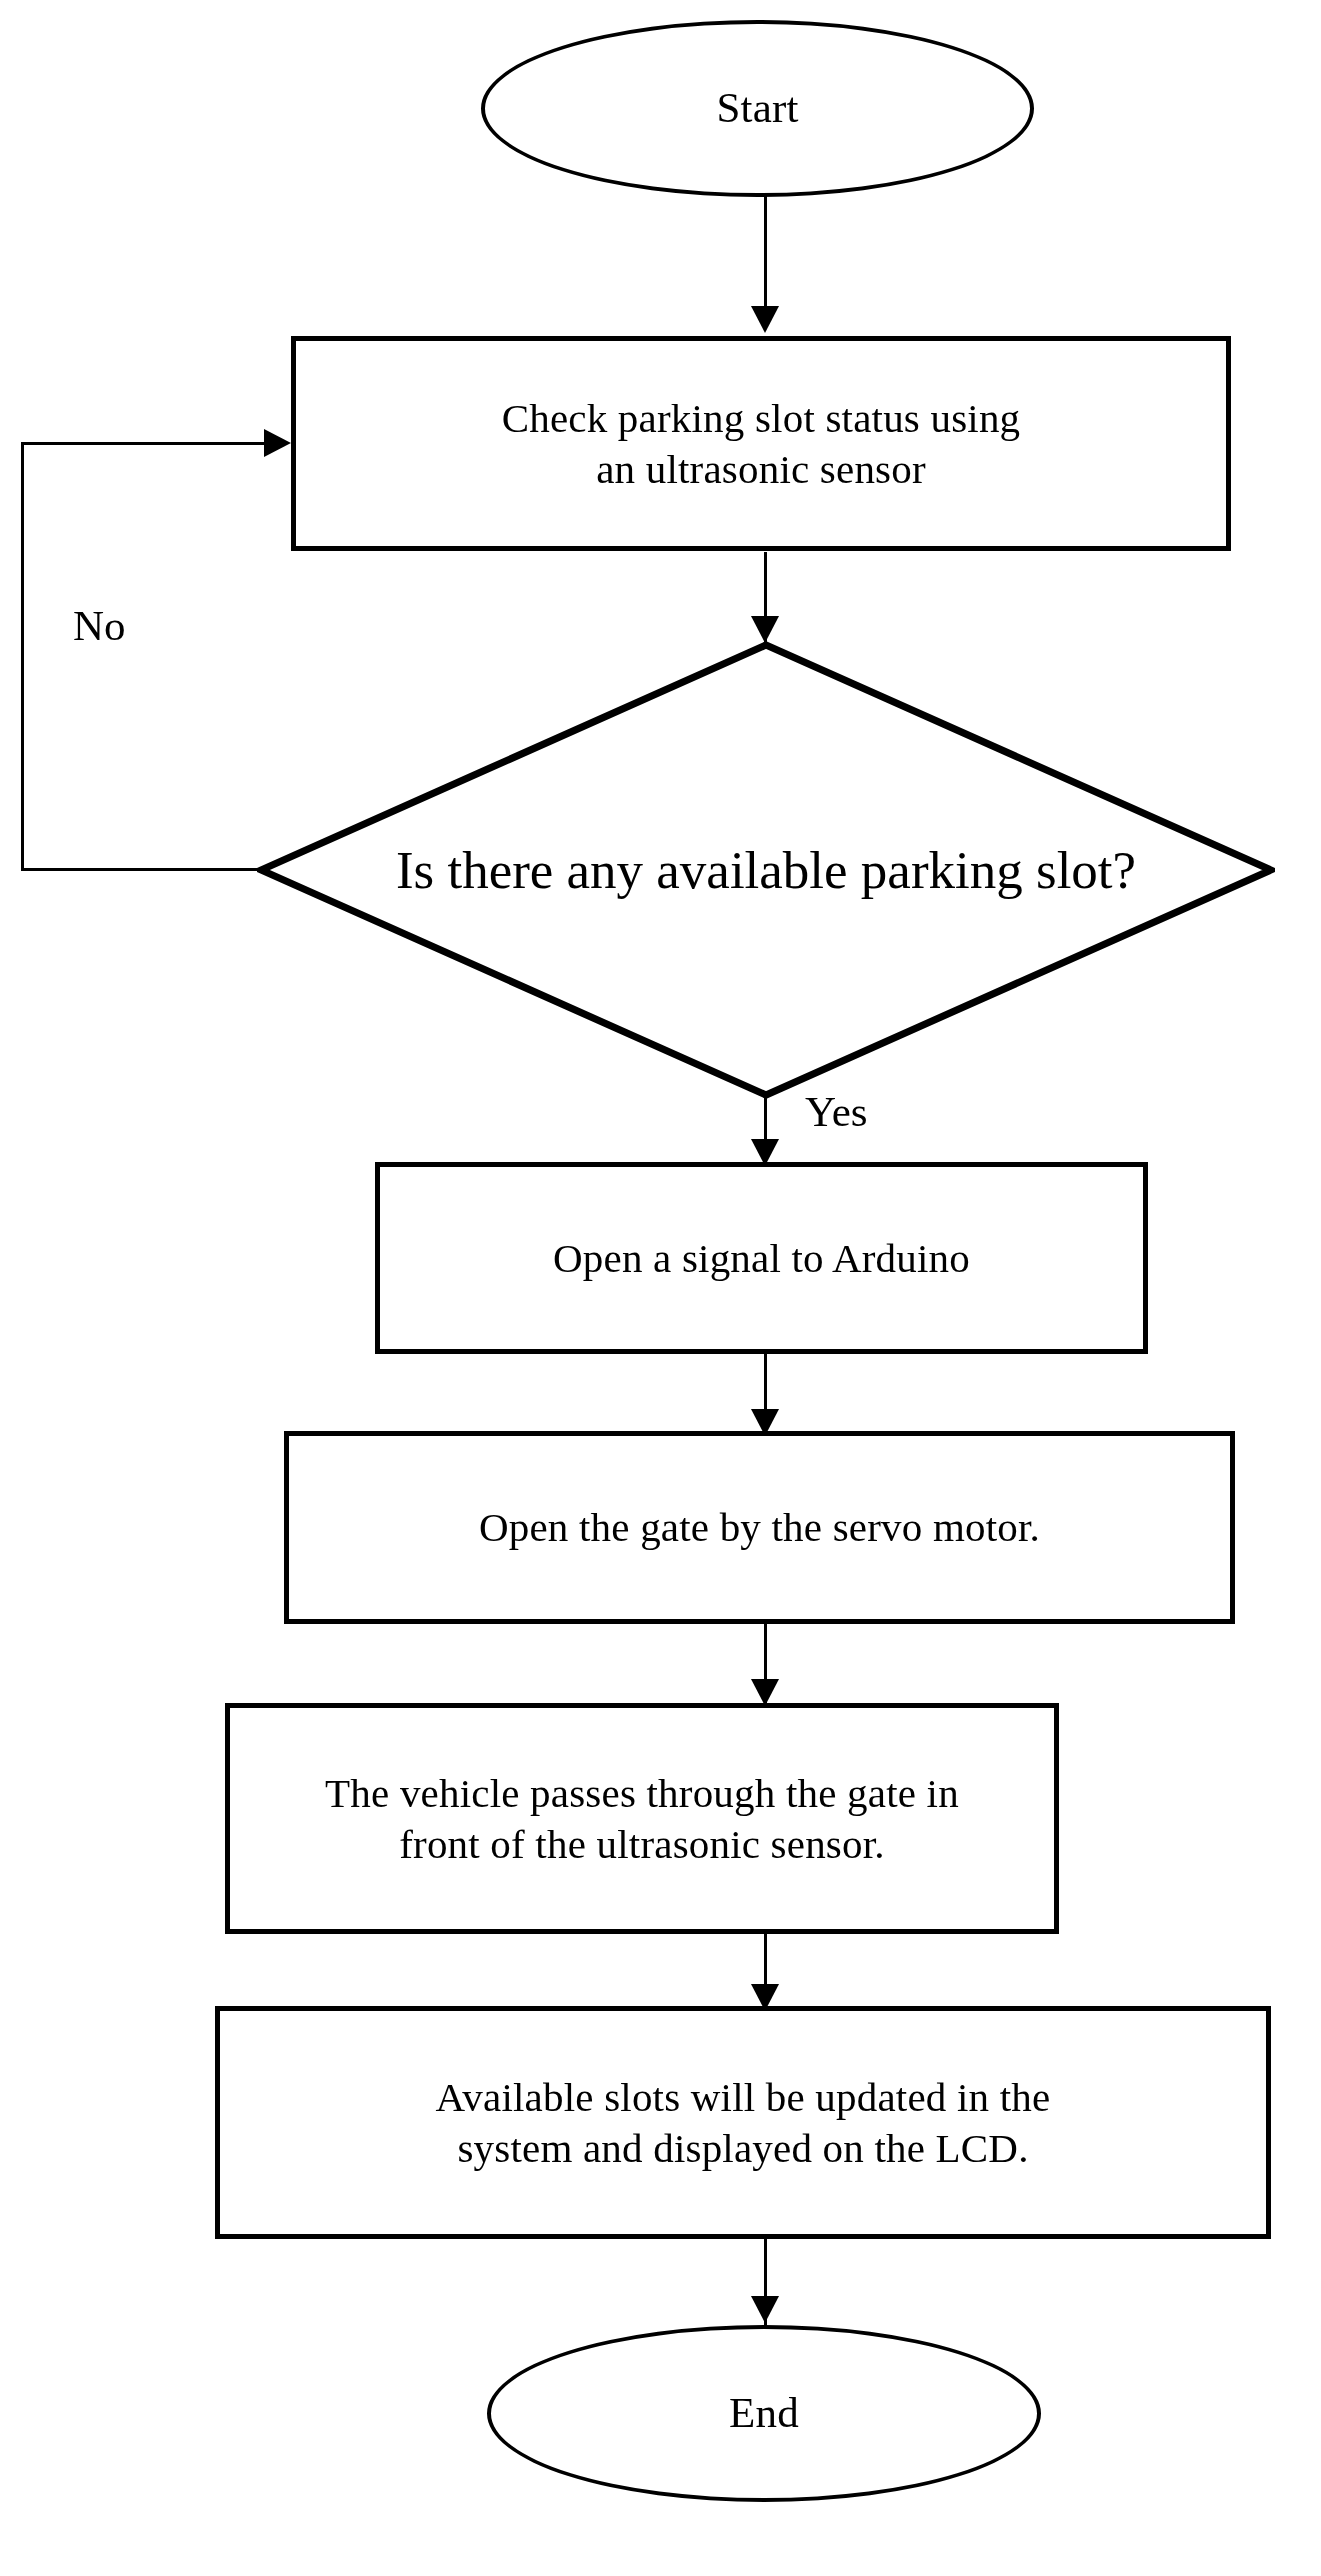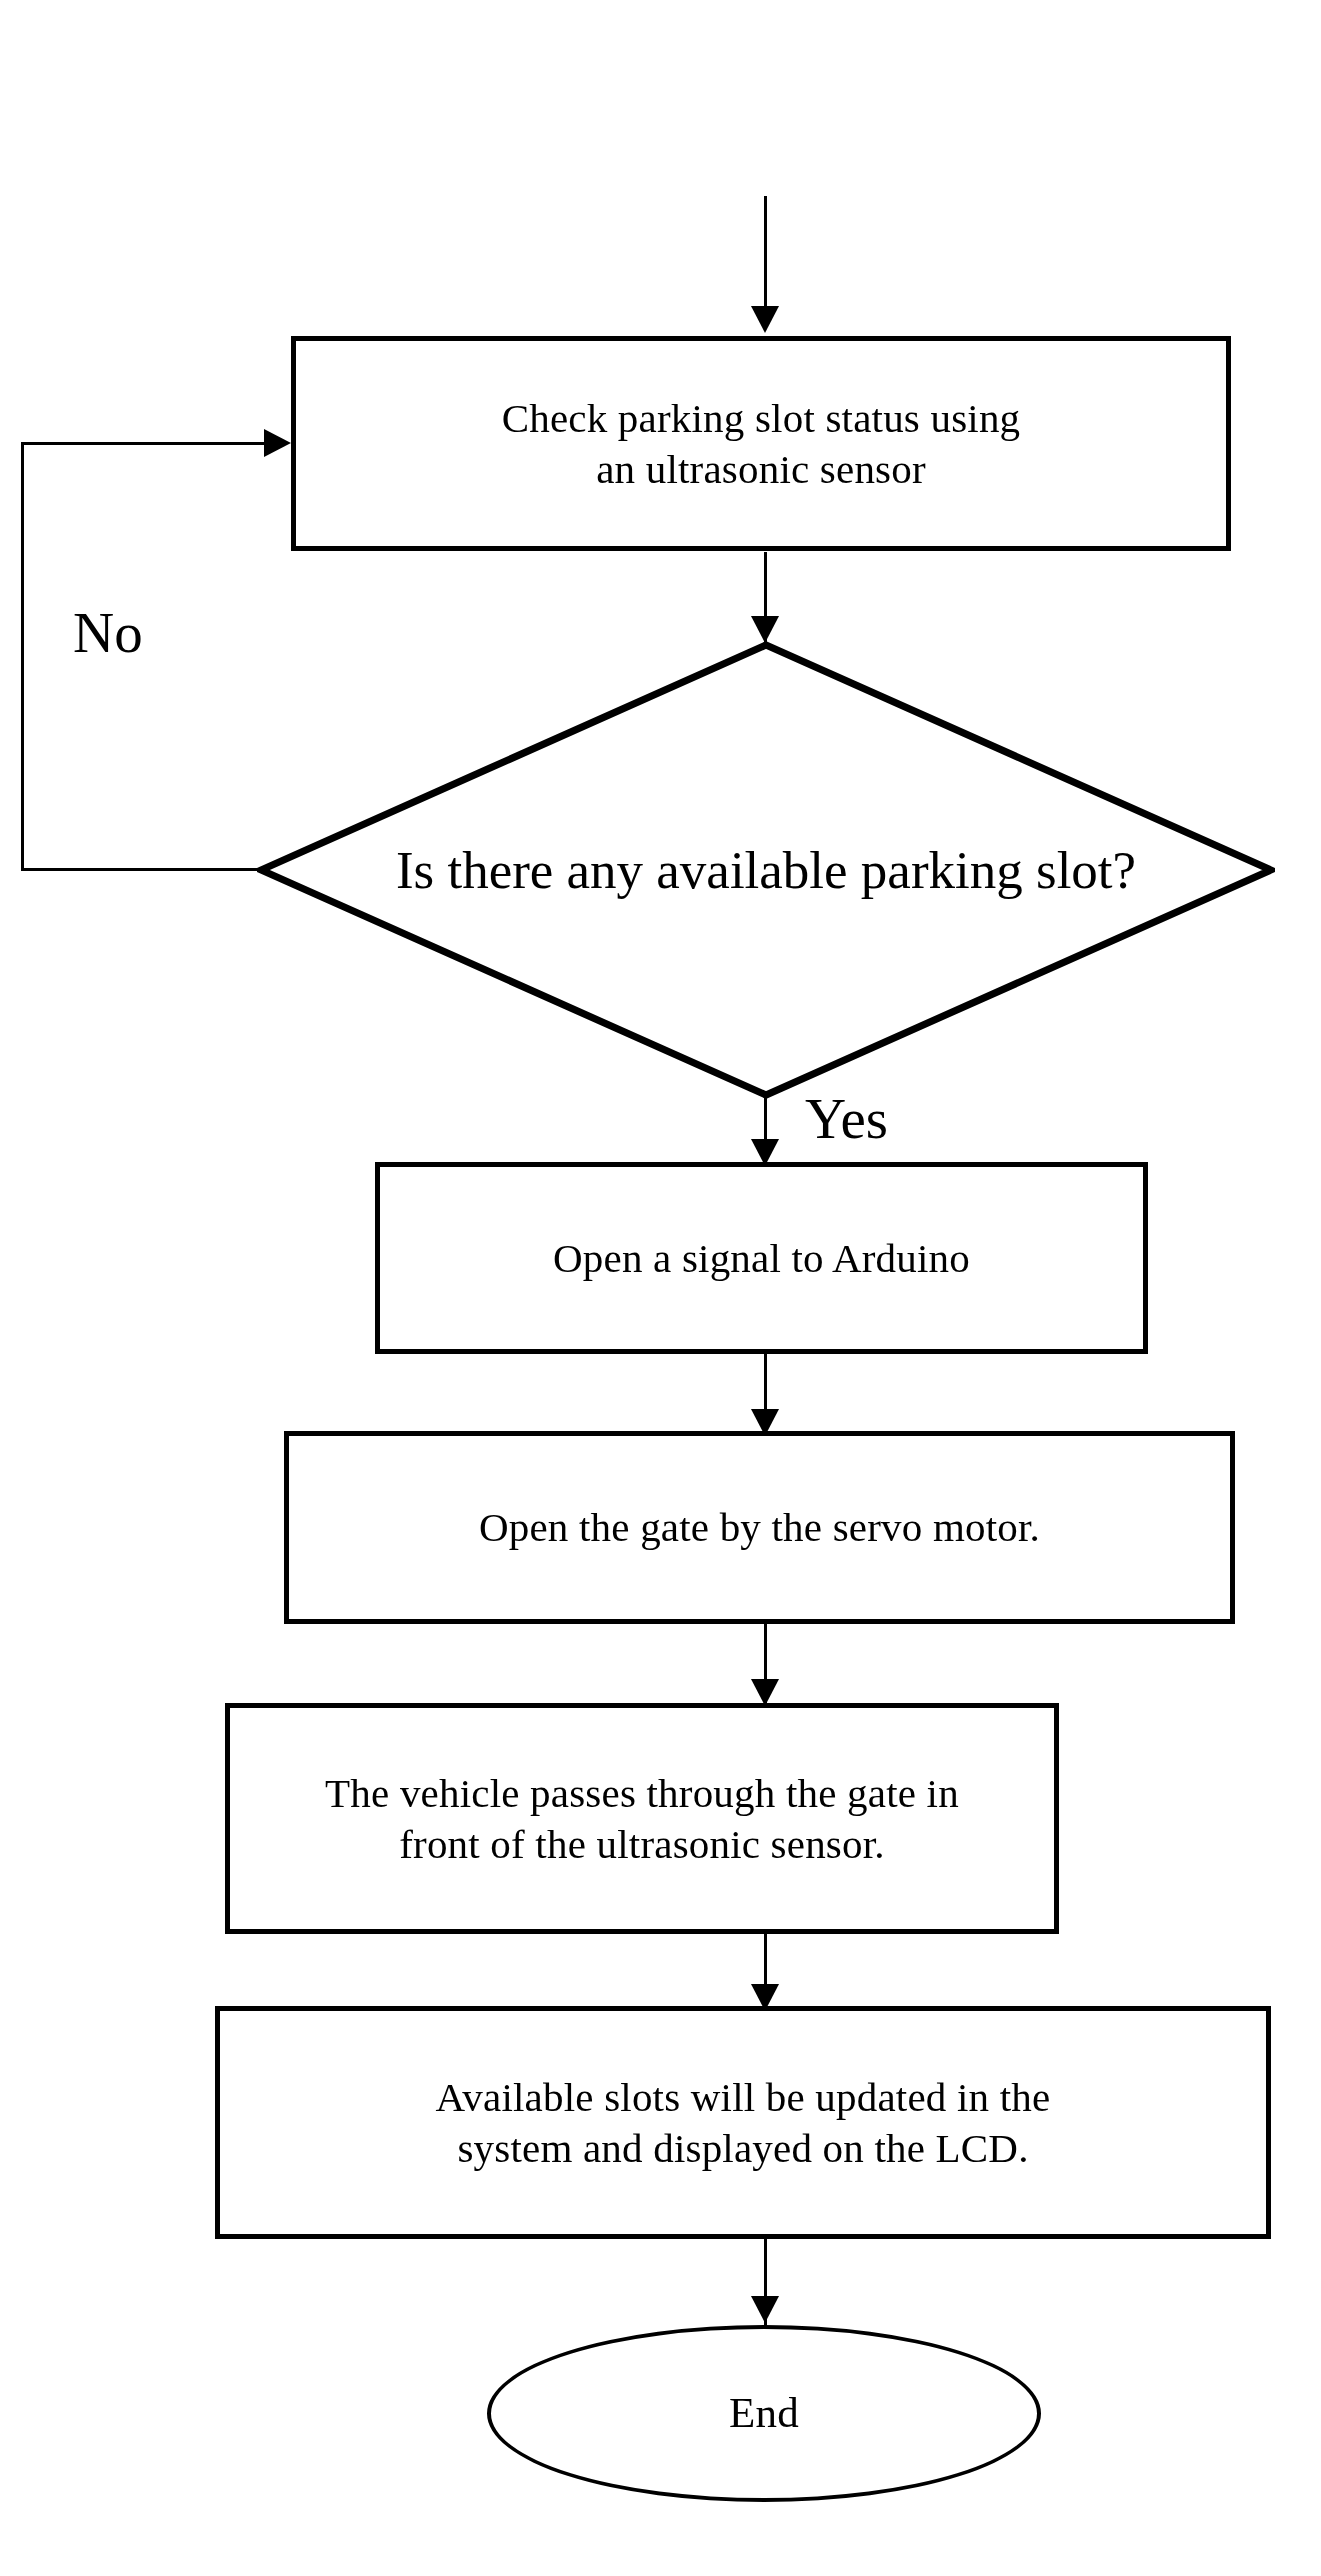--- a/index.html
+++ b/index.html
@@ -82,30 +82,33 @@
   }
   .arrow-right {
     position: absolute;
     width: 0; height: 0;
     border-top: 14.3px solid transparent;
     border-bottom: 14.3px solid transparent;
     border-left: 27px solid #000000;
   }
   .edge-label {
     position: absolute;
-    font-size: 57px;
+    font-size: 43px;
     line-height: 1;
     white-space: nowrap;
   }
 </style>
 </head>
 <body>
 
 <div id="canvas">
 
+  <div class="node terminator" style="left:481px; top:20px; width:553px; height:177px;">
+    <span class="label t-label">Start</span>
+  </div>
 
   <div class="vline" style="left:764px; top:196px; height:113px;"></div>
   <div class="arrow-down" style="left:751px; top:306px;"></div>
 
   <div class="node process" style="left:291px; top:336px; width:940px; height:215px;justify-content:center;">
     <span class="label p-label">Check parking slot status using
 an ultrasonic sensor</span>
   </div>
 
   <div class="vline" style="left:764px; top:552px; height:94px;"></div>

